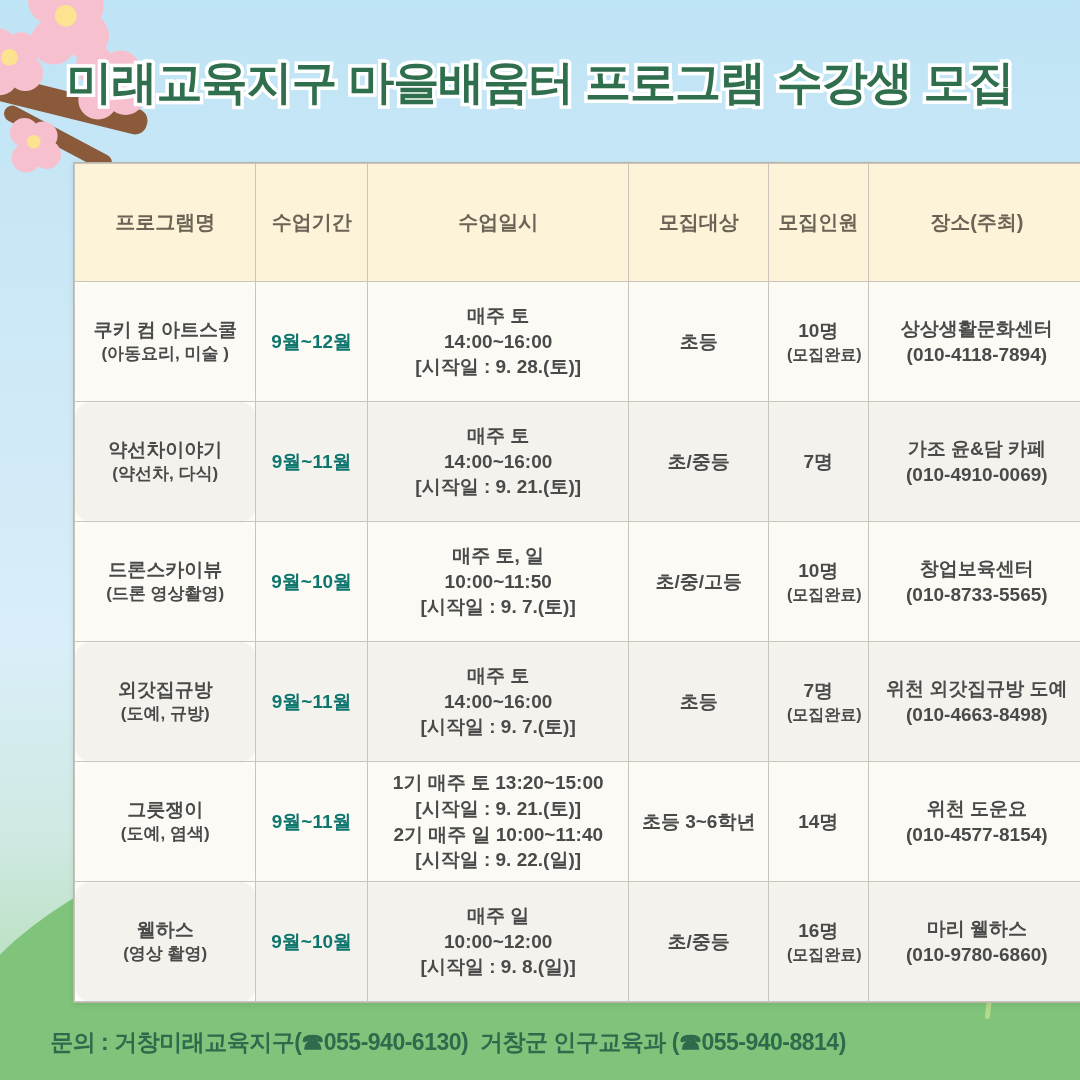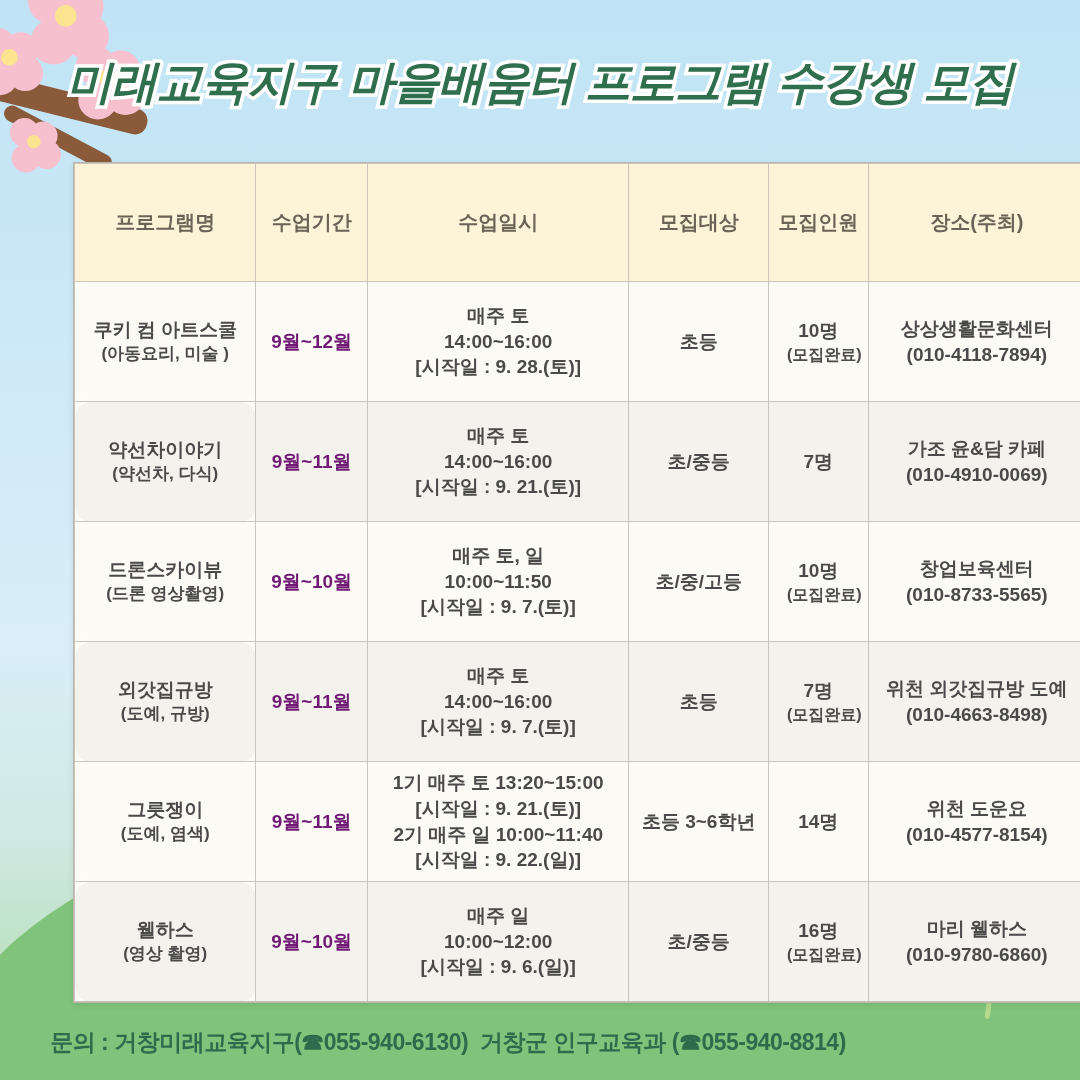--- a/index.html
+++ b/index.html
@@ -80,21 +80,20 @@
     position: absolute; left: 0; top: 52px; width: 1080px; text-align: center;
     z-index: 5;
   }
   .title {
     display: inline-block;
     font-size: 46px; font-weight: bold; letter-spacing: -1px;
     color: #2f6f4e;
     -webkit-text-stroke: 7px #ffffff;
     paint-order: stroke fill;
     text-shadow: 0 0 0 #fff;
-    font-style: italic;
   }
 
   
   .table-card {
     position: absolute; left: 33px; top: 162px; width: 1014px;
     z-index: 6;
     background: #fdfcf7;
     border: 1px solid #b9b5ab;
     box-shadow: 0 2px 6px rgba(0,0,0,.08);
     margin-left: 40px;
@@ -111,21 +110,21 @@
     background: #fdf3d8;
     height: 118px;
     font-size: 20px;
     color: #6b6355;
   }
   tbody td { height: 120px; font-size: 19px; line-height: 1.35; }
   tbody tr:nth-child(odd) td { background: #fbfaf5; }
   tbody tr:nth-child(even) td { background: #f4f2ec; }
 
   td.prog { font-size: 19px; border-radius: 16px; }
-  td.period { color: #701a75; }
+  td.period { color: #0f766e; }
   td.when { font-size: 19px; line-height: 1.35; }
   td.place { font-size: 19px; }
   .sub { display: block; font-size: 17px; }
   .small { font-size: 16px; display: block; padding-left: 12px; }
 
   col.c1 { width: 182px; }
   col.c2 { width: 112px; }
   col.c3 { width: 262px; }
   col.c4 { width: 140px; }
   col.c5 { width: 100px; }
@@ -333,21 +332,21 @@
 
       <tr>
         <td class="prog">
           <span>웰하스</span>
           <span class="sub">(영상 촬영)</span>
         </td>
         <td class="period">9월~10월</td>
         <td class="when">
           <span>매주 일</span><br>
           <span>10:00~12:00</span><br>
-          <span>[시작일 : 9. 6.(일)]</span>
+          <span>[시작일 : 9. 8.(일)]</span>
         </td>
         <td>초/중등</td>
         <td>
           <span>16명</span>
           <span class="small">(모집완료)</span>
         </td>
         <td class="place">
           <span>마리 웰하스</span><br>
           <span>(010-9780-6860)</span>
         </td>

